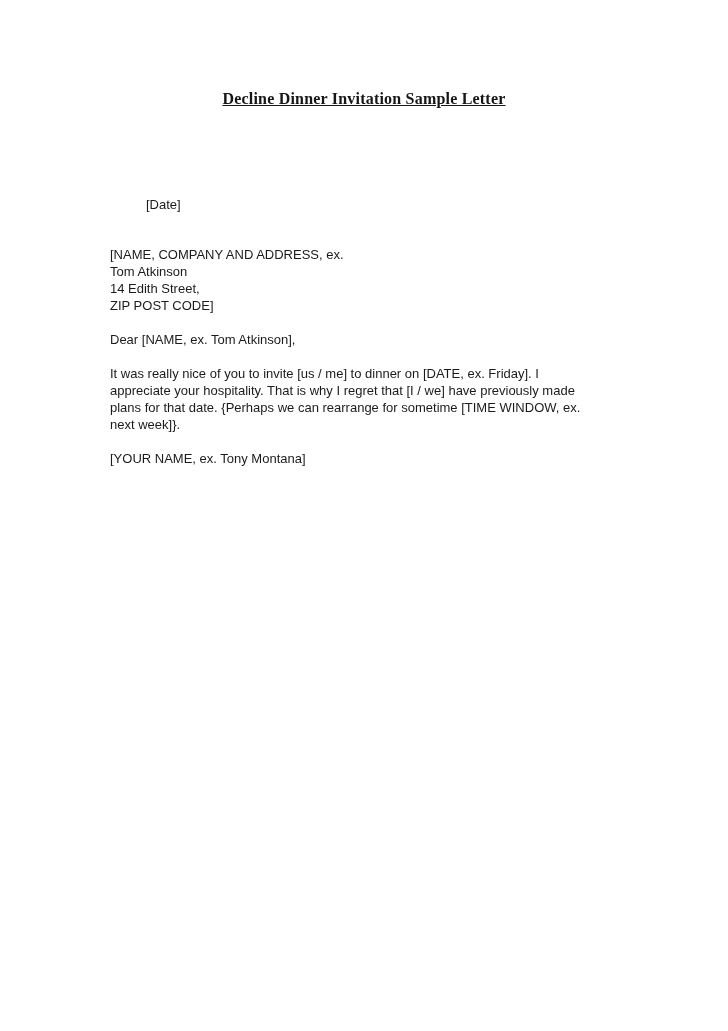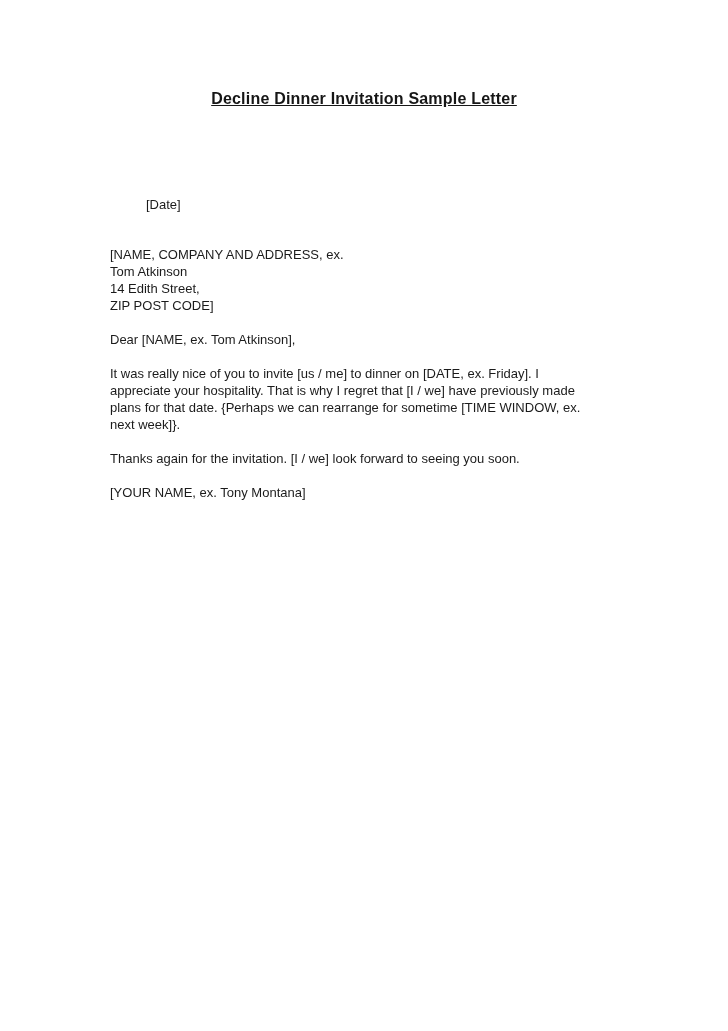--- a/index.html
+++ b/index.html
@@ -15,20 +15,21 @@
   }
   .doc-title {
     margin-top: 89px;
     text-align: center;
     font-size: 16px;
     line-height: 20px;
     font-weight: bold;
     text-decoration: underline;
     color: #161616;
     letter-spacing: 0.2px;
+    font-family: Liberation Serif, serif;
   }
   .letter-body {
     position: absolute;
     left: 110px;
     top: 196px;
     width: 492px;
     font-size: 13px;
     line-height: 17px;
   }
   .block { margin: 0; }
@@ -51,19 +52,18 @@
       <div class="address-line">[NAME, COMPANY AND ADDRESS, ex.</div>
       <div class="address-line">Tom Atkinson</div>
       <div class="address-line">14 Edith Street,</div>
       <div class="address-line">ZIP POST CODE]</div>
     </div>
 
     <p class="block gap-1">Dear [NAME, ex. Tom Atkinson],</p>
 
     <p class="block gap-1">It was really nice of you to invite [us / me] to dinner on [DATE, ex. Friday]. I appreciate your hospitality. That is why I regret that [I / we] have previously made plans for that date. {Perhaps we can rearrange for sometime [TIME WINDOW, ex. next week]}.</p>
 
-    <p class="block gap-1">Thanks again for the invitation. [I / we] look forward to seeing you soon.</p>
 
 
     <p class="block">[YOUR NAME, ex. Tony Montana]</p>
 
   </div>
 </div>
 
 </body></html>

